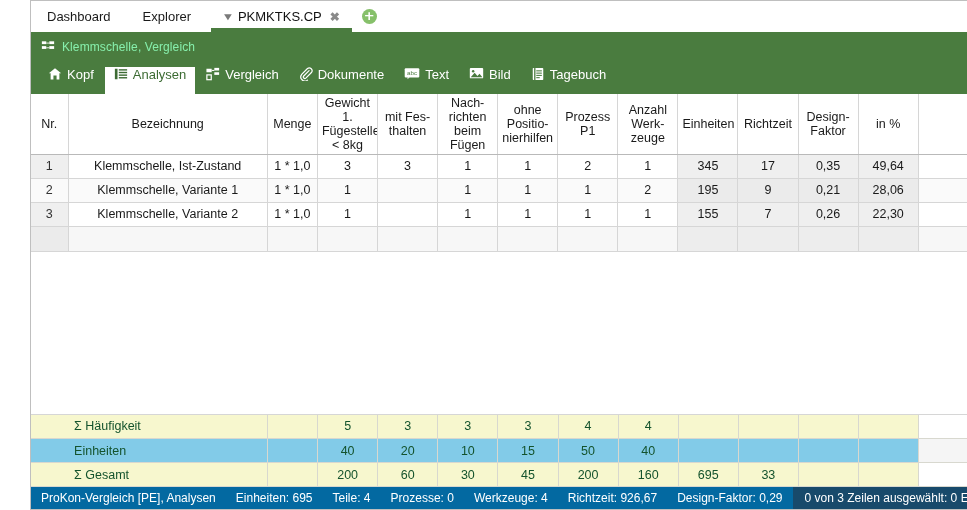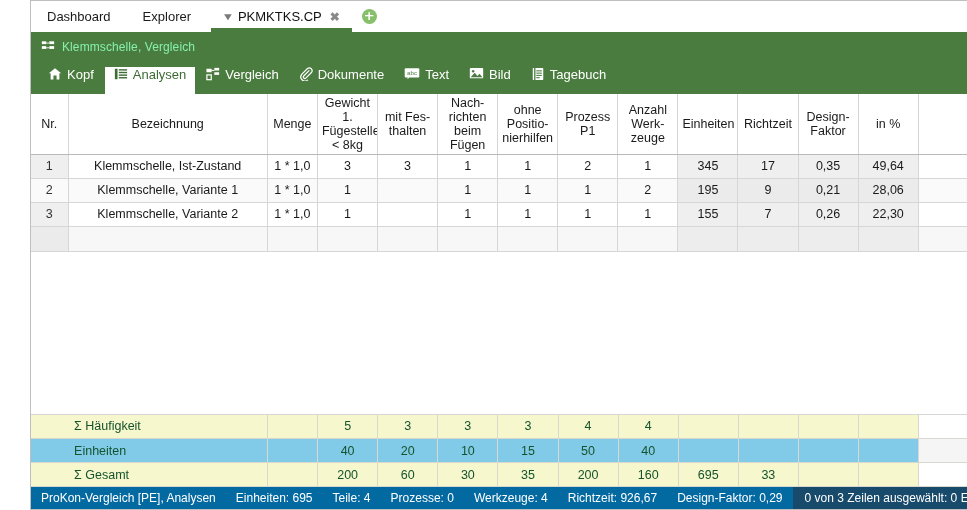--- a/index.html
+++ b/index.html
@@ -511,21 +511,21 @@
           <td></td>
           <td class="tailcell"></td>
         </tr>
         <tr>
           <td class="lead"></td>
           <td class="label">Σ Gesamt</td>
           <td></td>
           <td>200</td>
           <td>60</td>
           <td>30</td>
-          <td>35</td>
+          <td>45</td>
           <td>200</td>
           <td>160</td>
           <td>695</td>
           <td>33</td>
           <td></td>
           <td></td>
           <td class="tailcell"></td>
         </tr>
       </tbody>
     </table>

